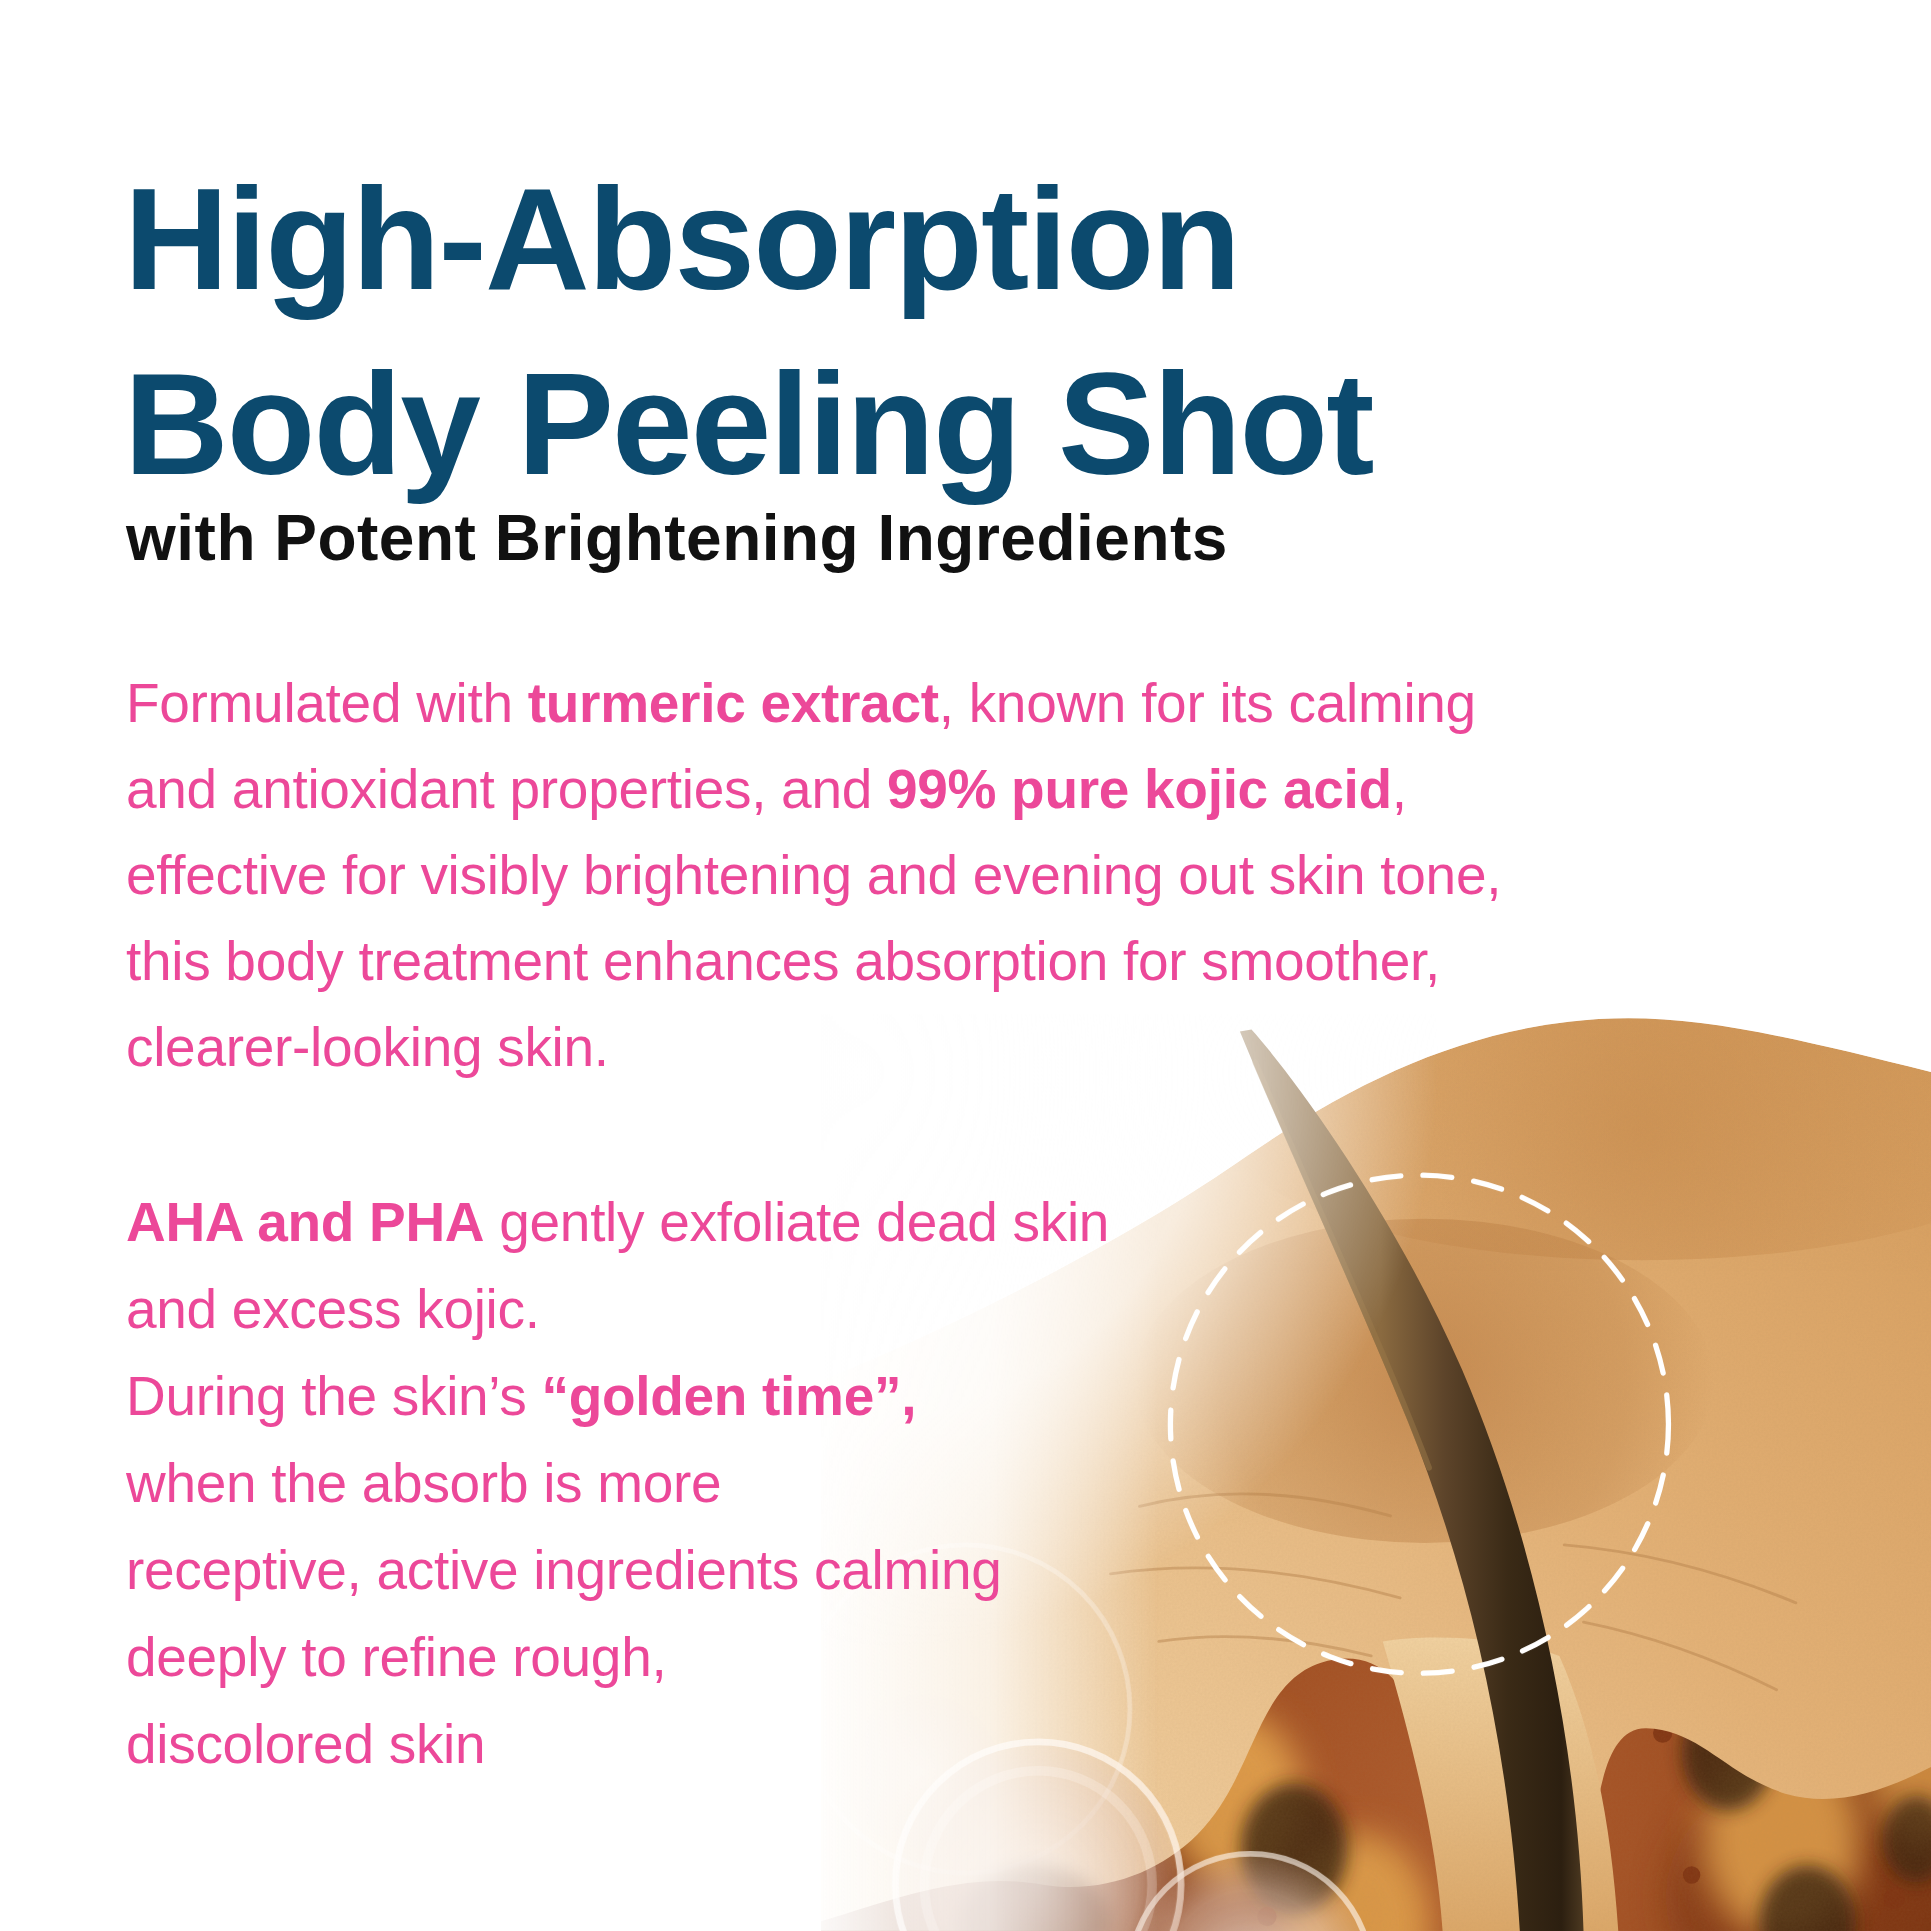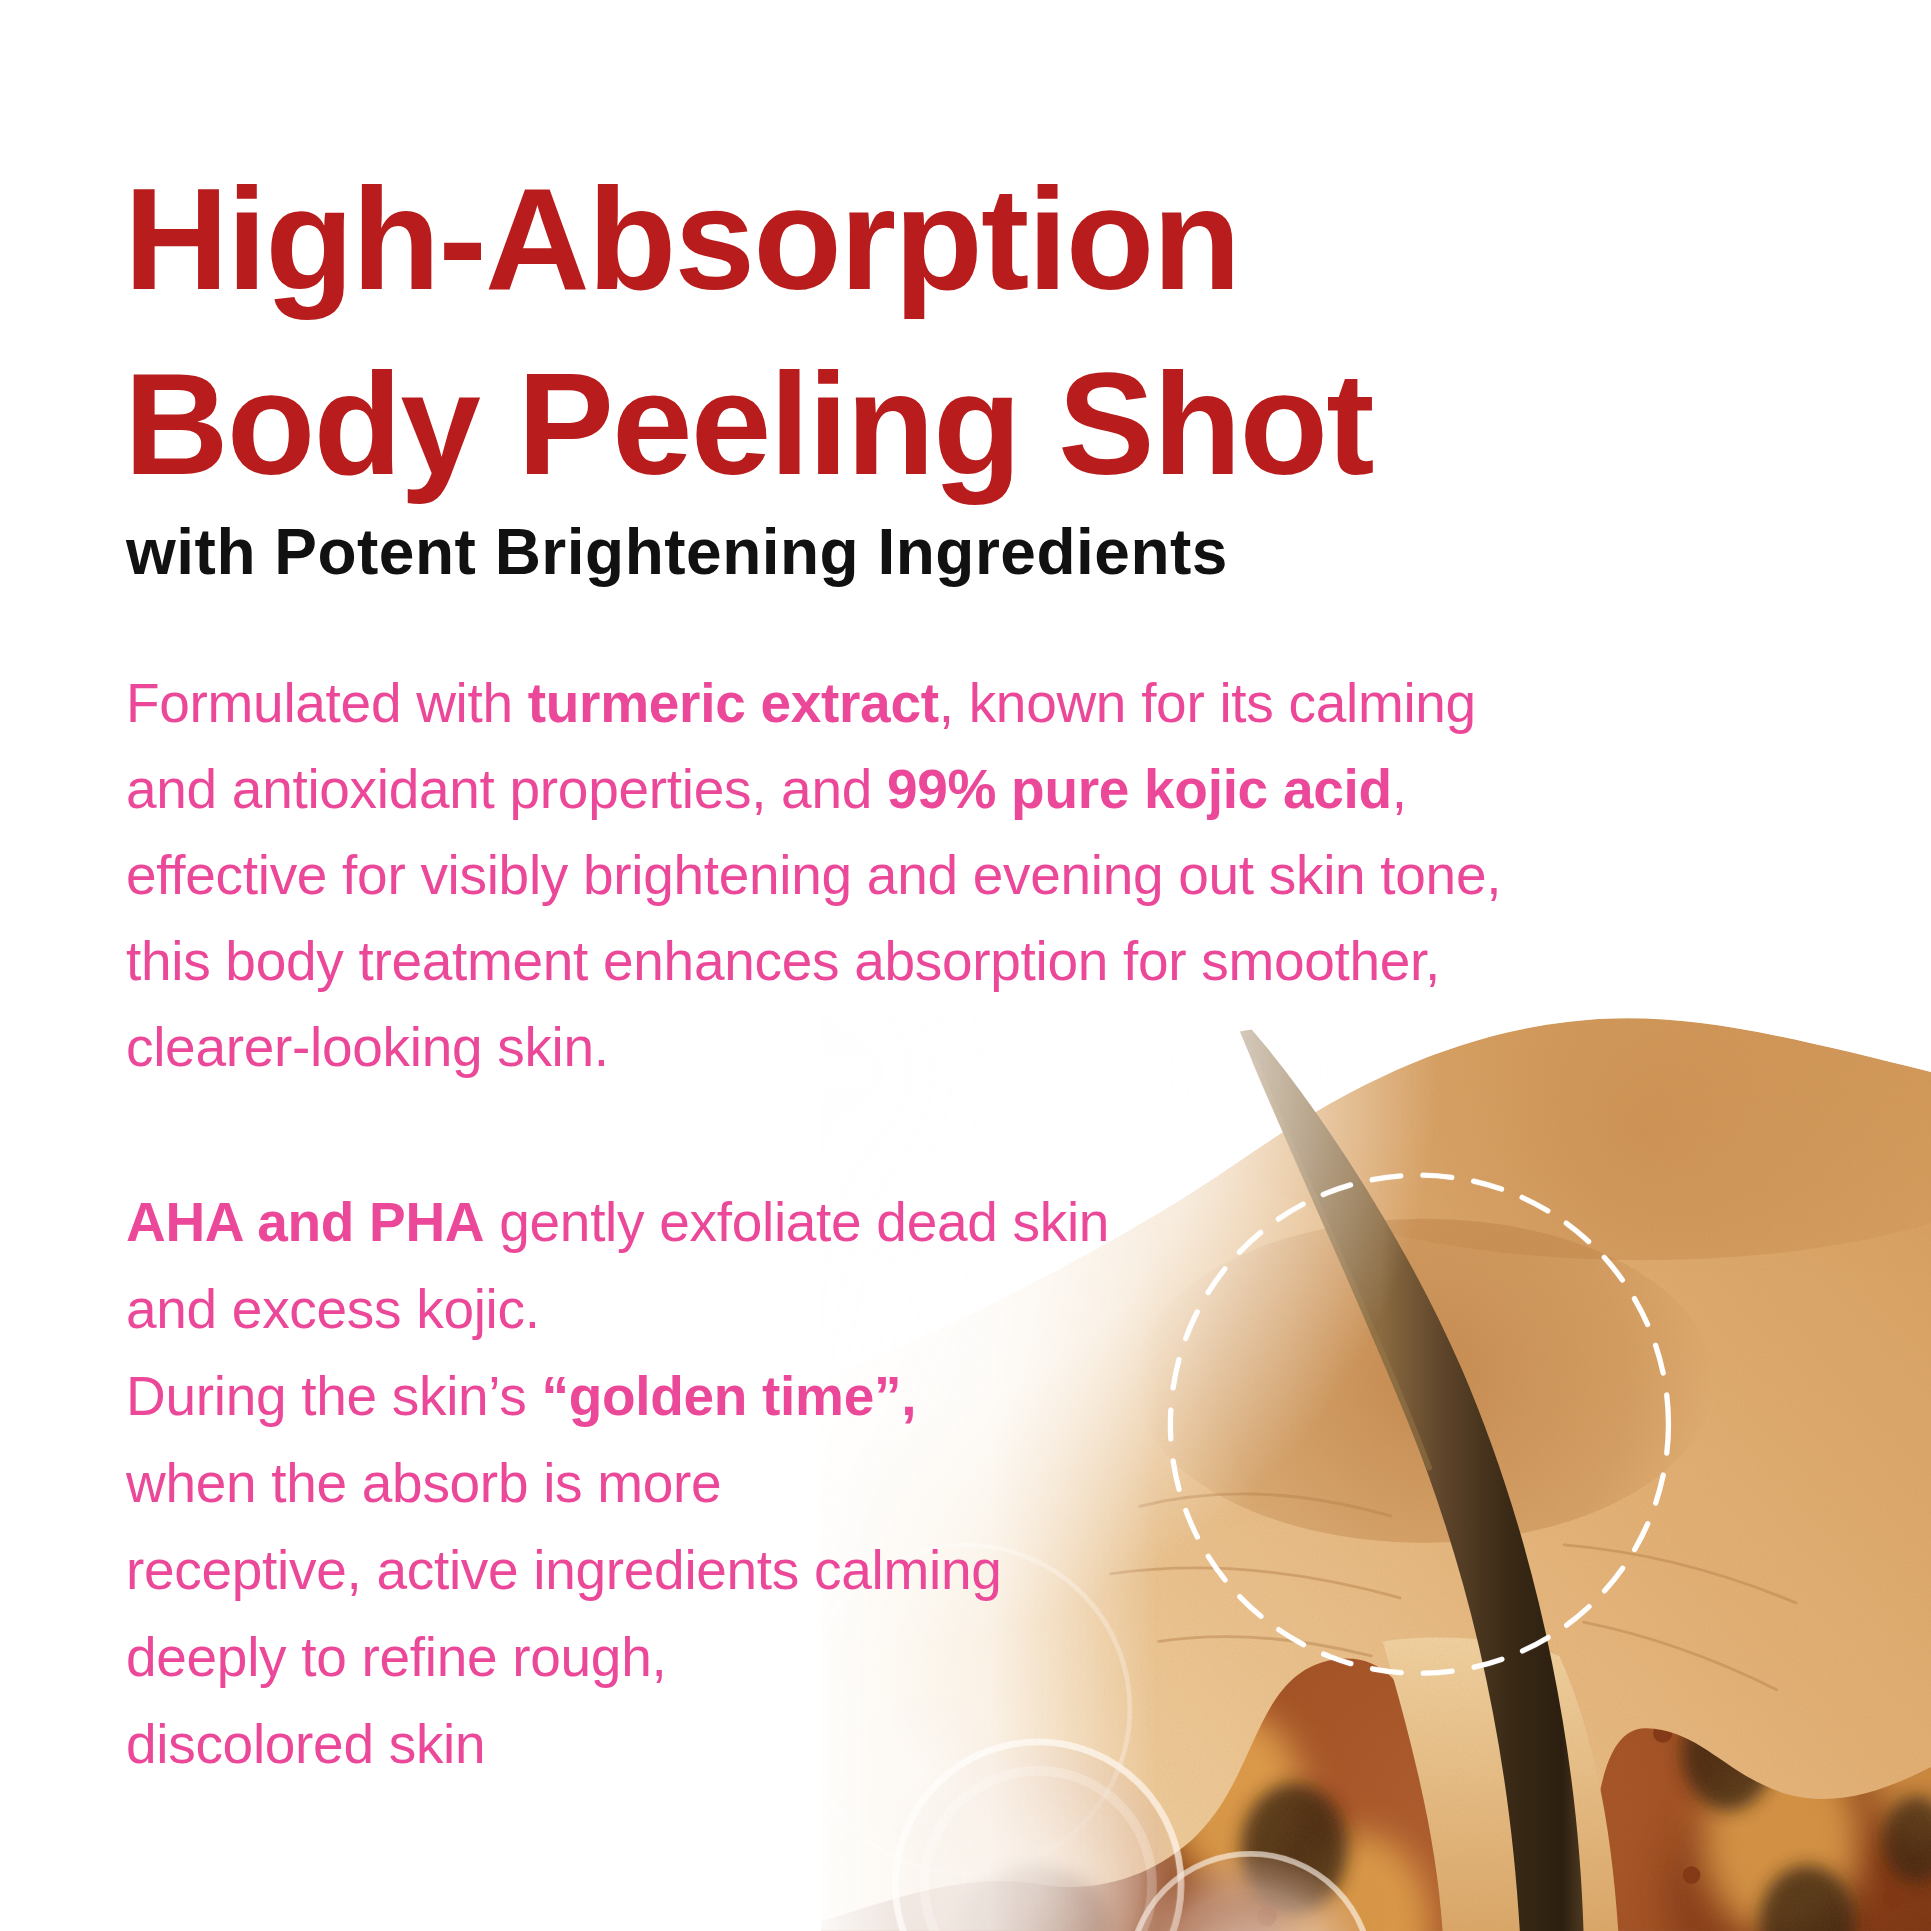--- a/index.html
+++ b/index.html
@@ -17,26 +17,26 @@
     width:1110px;height:917px;
   }
   .title{
     position:absolute;
     left:124px;top:147px;
     margin:0;
     font-size:145px;
     line-height:185px;
     font-weight:700;
     letter-spacing:-1.9px;
-    color:#b91c1c;
+    color:#0c4a6e;
     white-space:nowrap;
   }
   .subtitle{
     position:absolute;
-    left:126px;top:514px;
+    left:126px;top:500px;
     margin:0;
     font-size:64px;
     line-height:77px;
     font-weight:700;
     letter-spacing:0.5px;
     color:#111111;
     white-space:nowrap;
   }
   .para{
     position:absolute;

